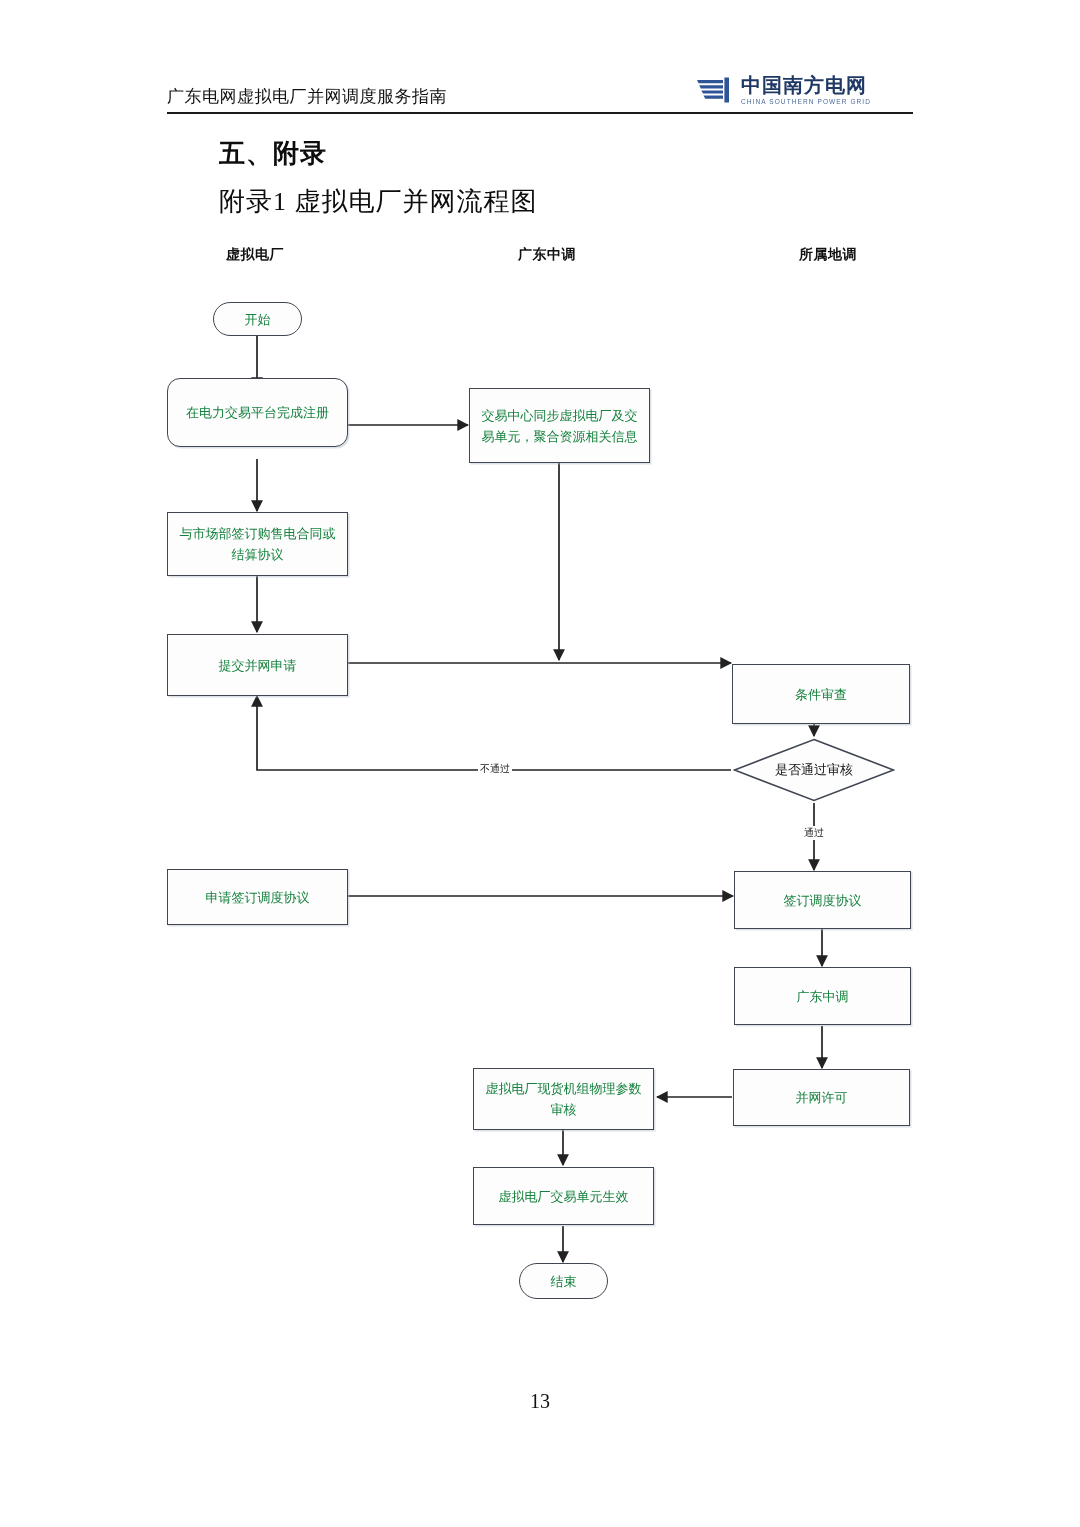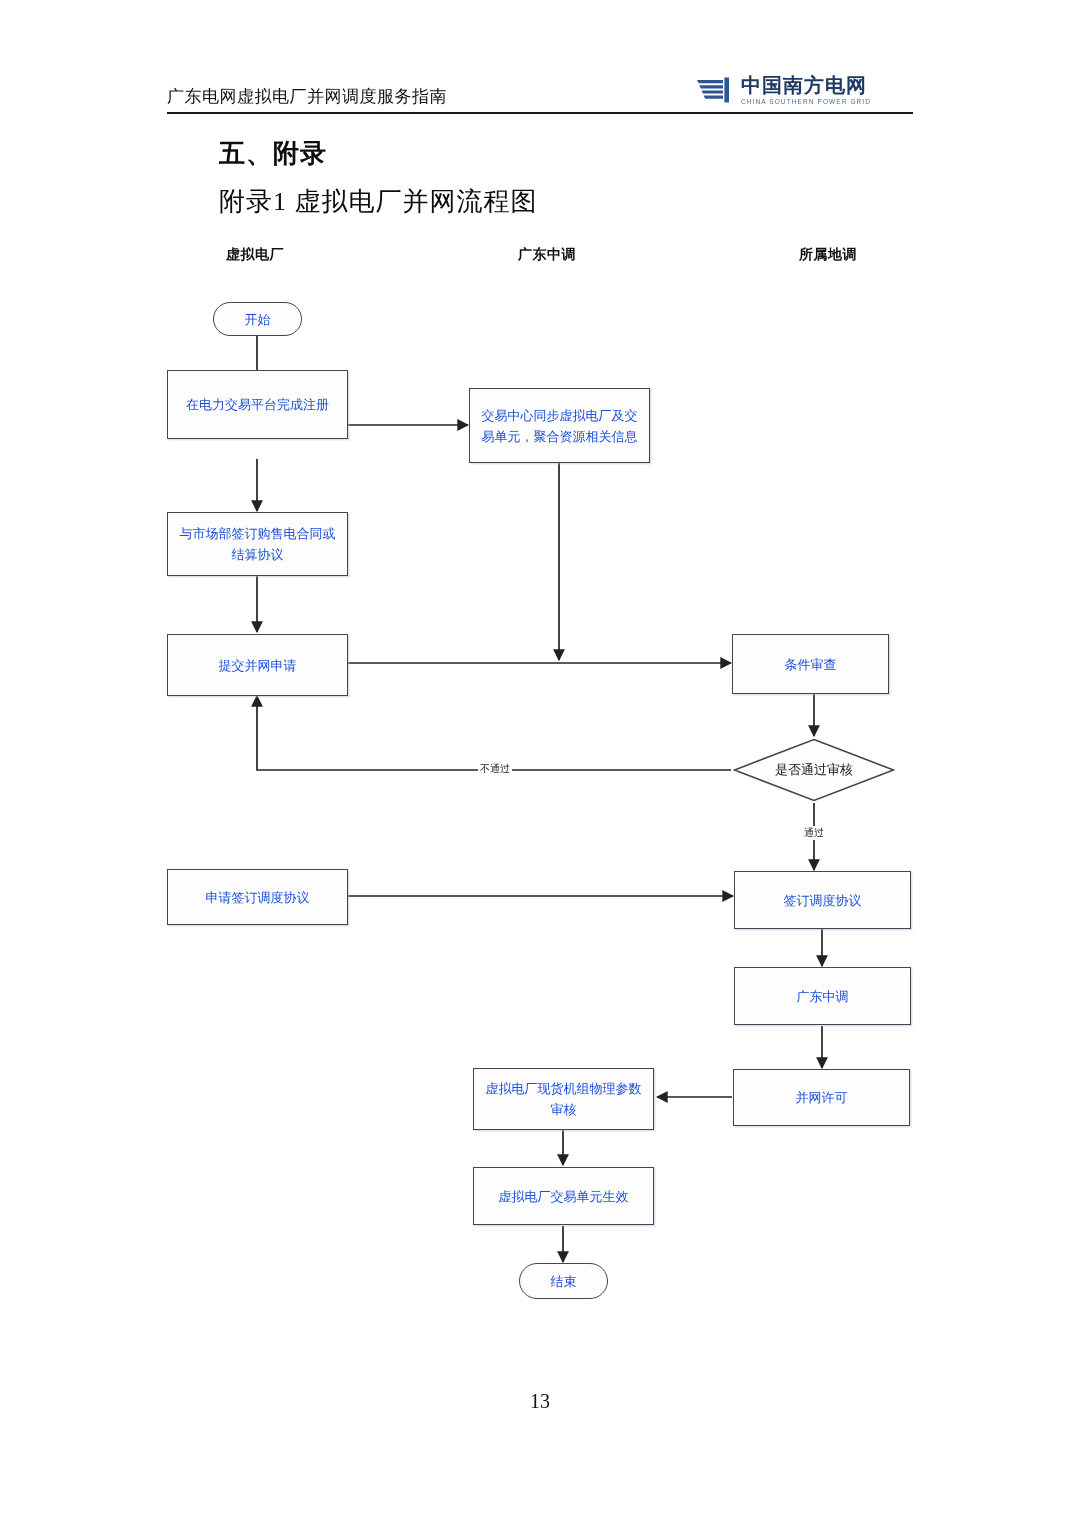--- a/index.html
+++ b/index.html
@@ -129,21 +129,21 @@
   .node {
     position: absolute;
     box-sizing: border-box;
     background: #fdfdfd;
     display: flex;
     align-items: center;
     justify-content: center;
     text-align: center;
     font-size: 13px;
     line-height: 21px;
-    color: #1d4ed8;
+    color: #15803d;
     padding: 2px 6px;
   }
   .node.process {
     border: 1.4px solid #3f4551;
     box-shadow: 1.5px 1.5px 0 rgba(180,190,205,0.45);
   }
   .node.terminal {
     border: 1.6px solid #3f4551;
     border-radius: 22px;
   }
@@ -262,37 +262,37 @@
       <path d="M 563 1130 L 563 1165"></path>
 
       <path d="M 563 1226 L 563 1262"></path>
     </g>
   </svg>
 
   <div class="node terminal" id="node-start" style="left:213px; top:302px; width:89px; height:34px;">
     <span class="node-text">开始</span>
   </div>
 
-  <div class="node process" id="node-register" style="left:167px; top:370px; width:181px; height:69px;">
+  <div class="node process" id="node-register" style="left:167px; top:378px; width:181px; height:69px;border-radius:13px;">
     <span class="node-text">在电力交易平台完成注册</span>
   </div>
 
   <div class="node process" id="node-sync" style="left:469px; top:388px; width:181px; height:75px;">
     <span class="node-text">交易中心同步虚拟电厂及交易单元，聚合资源相关信息</span>
   </div>
 
   <div class="node process" id="node-contract" style="left:167px; top:512px; width:181px; height:64px;">
     <span class="node-text">与市场部签订购售电合同或结算协议</span>
   </div>
 
   <div class="node process" id="node-submit" style="left:167px; top:634px; width:181px; height:62px;">
     <span class="node-text">提交并网申请</span>
   </div>
 
-  <div class="node process" id="node-review" style="left:732px; top:634px; width:157px; height:60px;">
+  <div class="node process" id="node-review" style="left:732px; top:664px; width:178px; height:60px;">
     <span class="node-text">条件审查</span>
   </div>
 
   <div id="node-decision">
     <svg viewBox="0 0 162 64" style="position:absolute;left:0;top:0;width:162px;height:64px;">
       <polygon points="81,1.5 160.5,32 81,62.5 1.5,32" fill="#fdfdfd" stroke="#3f4551" stroke-width="1.6"></polygon>
     </svg>
     <span class="diamond-label">是否通过审核</span>
   </div>
 

